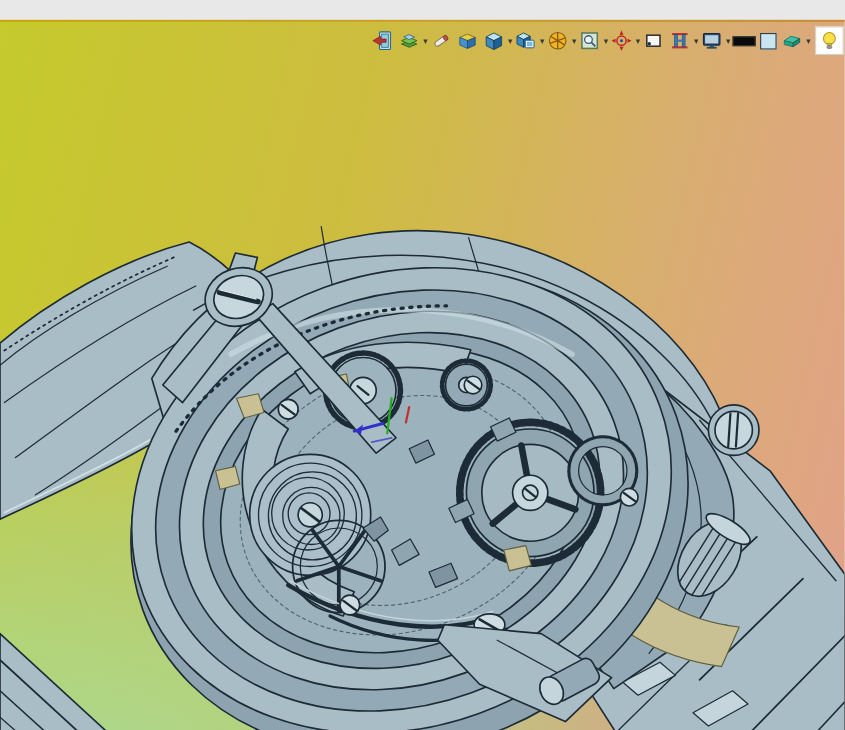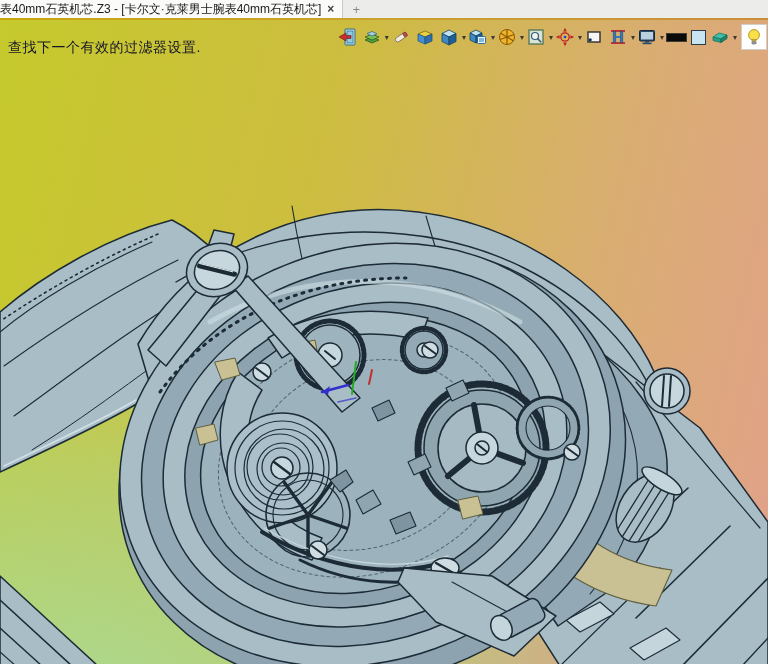--- a/index.html
+++ b/index.html
@@ -41,27 +41,20 @@
   .bulb-box { width:26px; height:26px; background:#fff; border:1px solid #d0cfc8;
               display:flex; align-items:center; justify-content:center; margin-left:4px; }
 
   svg.scene { position:absolute; inset:0; }
 </style>
 </head>
 <body>
 
 <div class="app">
 
-  <div class="tabbar">
-    <div class="tab-active">
-      <span class="tab-title">表40mm石英机芯.Z3 - [卡尔文·克莱男士腕表40mm石英机芯]</span>
-      <span class="tab-close">×</span>
-    </div>
-    <div class="tab-new">+</div>
-  </div>
   <div class="goldline"></div>
 
   <div class="viewport">
 
     <svg class="scene" viewBox="0 0 768 644">
       <g stroke="#1c2b35" stroke-width="1.5" stroke-linejoin="round" stroke-linecap="round">
 
         <g>
           <path d="M 172,200 C 110,216 44,254 0,292 L 0,452 C 56,426 106,402 140,382 C 162,416 192,440 228,448 L 238,256 C 216,230 196,212 172,200 Z" fill="#a9bdc7"></path>
           <path d="M 152,222 C 92,248 36,282 0,312" fill="none" stroke-width="1.1"></path>
@@ -254,21 +247,20 @@
         <g stroke-linecap="round">
           <line x1="356" y1="342" x2="352" y2="374" stroke="#1faf1f" stroke-width="2"></line>
           <line x1="372" y1="350" x2="369" y2="364" stroke="#c03030" stroke-width="2"></line>
           <line x1="322" y1="372" x2="348" y2="365" stroke="#3030cc" stroke-width="2.6"></line>
           <path d="M 322,372 l 8,-6 l -2,9 Z" fill="#3030cc" stroke="none"></path>
           <line x1="338" y1="382" x2="356" y2="378" stroke="#3030cc" stroke-width="1.6" opacity=".7"></line>
         </g>
       </g>
     </svg>
 
-    <div class="hint">查找下一个有效的过滤器设置.</div>
 
     <div class="toolbar">
 
       <div class="tbtn">
         <svg width="20" height="20" viewBox="0 0 20 20">
           <rect x="7" y="2" width="10" height="16" rx="1" fill="#bfe0ea" stroke="#2a6a8a"></rect>
           <rect x="9" y="4" width="6" height="12" fill="#8fcadf" stroke="#2a6a8a" stroke-width=".7"></rect>
           <path d="M 1,10 L 8,6 V 8.5 H 13 V 11.5 H 8 V 14 Z" fill="#c03030" stroke="#701818" stroke-width=".6"></path>
         </svg>
       </div>

